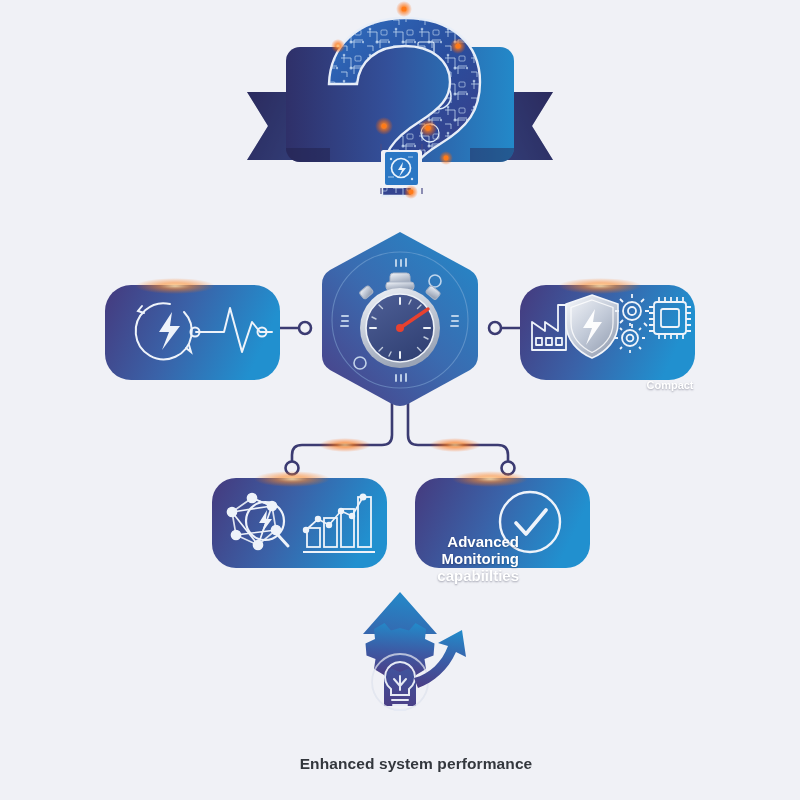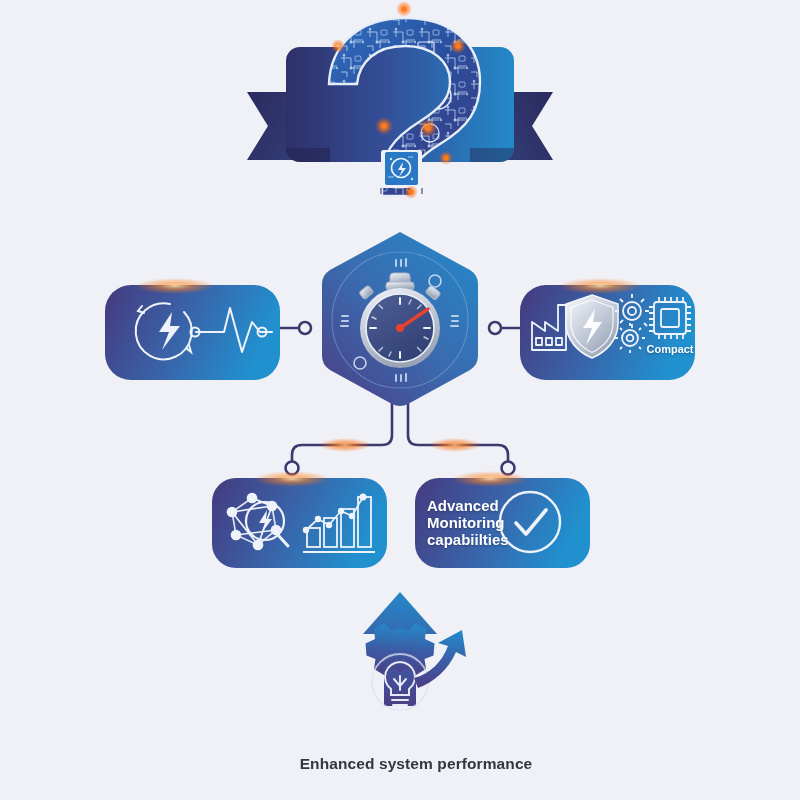--- a/index.html
+++ b/index.html
@@ -5,27 +5,27 @@
   html,body{margin:0;padding:0;}
   body{
     width:800px;height:800px;
     background:#f0f1f6;
     font-family:"Liberation Sans", sans-serif;
     overflow:hidden;
     position:relative;
   }
   #stage{position:absolute;inset:0;width:800px;height:800px;}
   svg.layer{position:absolute;left:0;top:0;width:800px;height:800px;}
-  .txt{position:absolute;color:#ffffff;font-weight:700;line-height:1.12;}
+  .txt{position:absolute;color:#ffffff;font-weight:700;line-height:1.12;margin-top:36px;}
   #caption{
     position:absolute;left:0;top:755px;width:800px;text-align:center;
     color:#33373d;font-size:15.5px;font-weight:600;letter-spacing:.1px;padding-left:16px;
   }
   #adv-label{
-    left:427px;top:498px;width:92px;font-size:15px;text-align:left;
+    left:427px;top:498px;width:92px;font-size:15px;text-align:right;
     text-shadow:0 1px 2px rgba(10,12,40,.35);
   }
   #compact-label{
     left:640px;top:343px;width:60px;font-size:11px;text-align:center;
     text-shadow:0 1px 2px rgba(10,12,40,.35);
   }
 </style>
 </head>
 <body>
 

